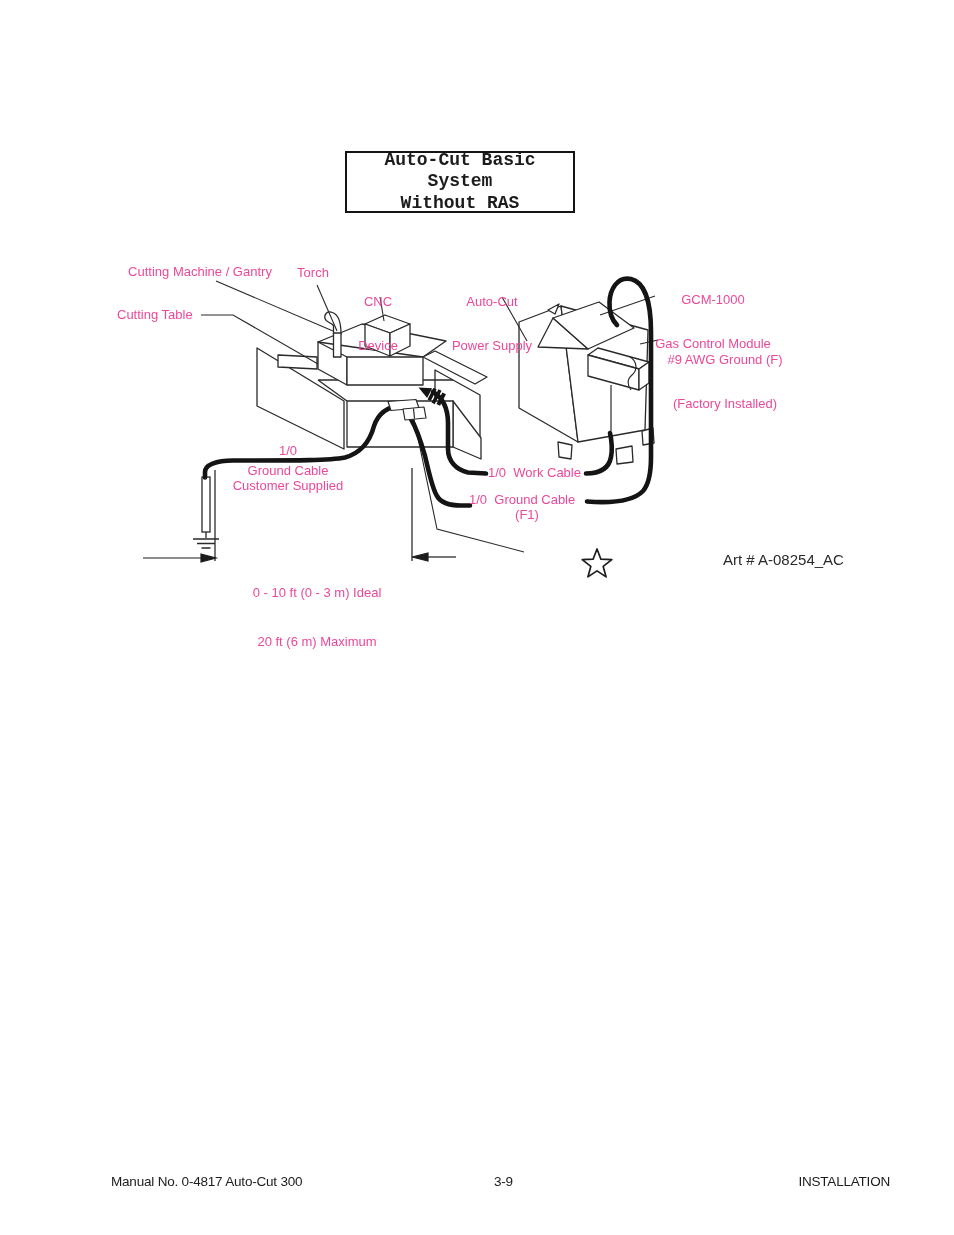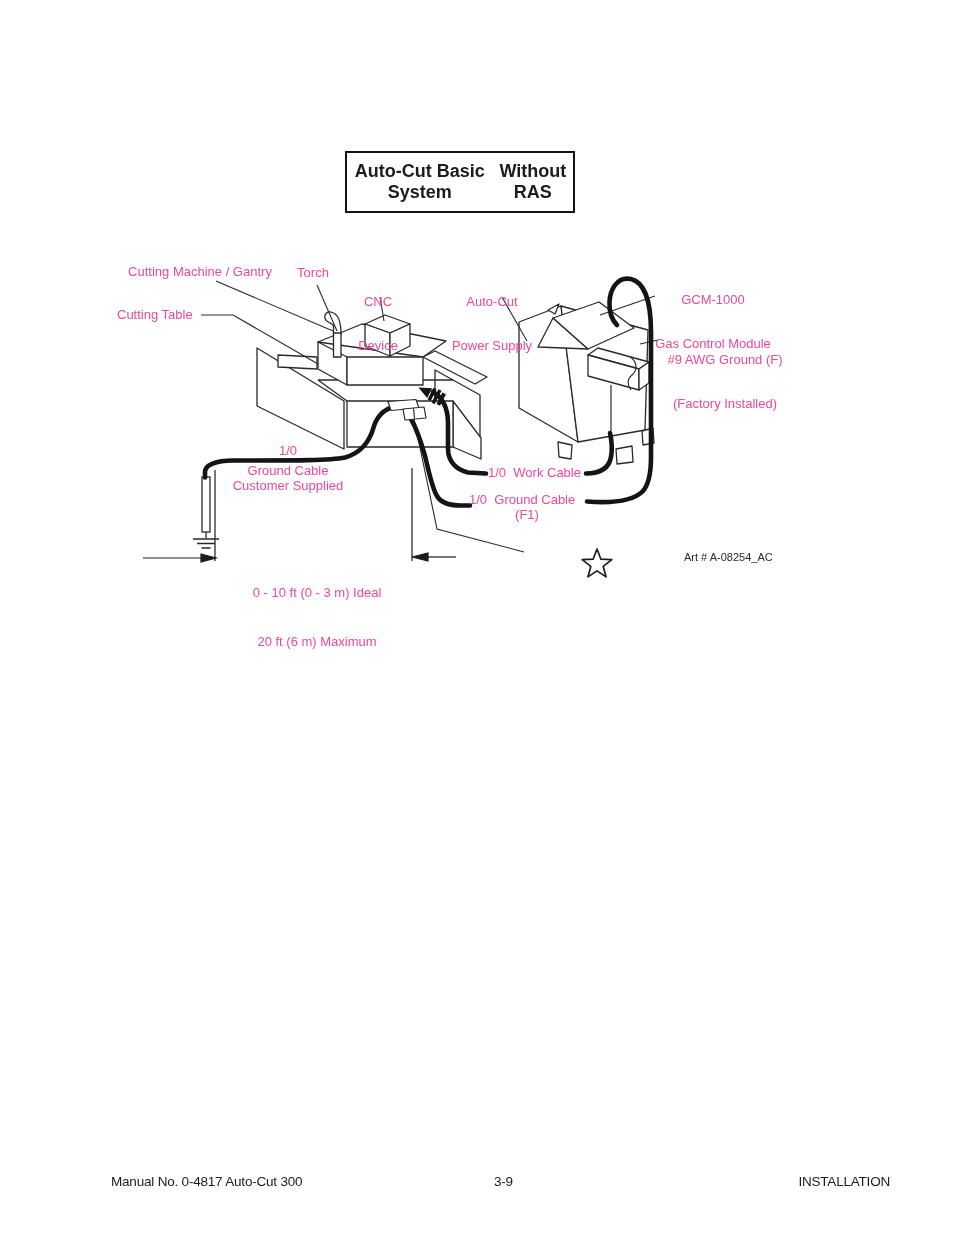--- a/index.html
+++ b/index.html
@@ -20,29 +20,31 @@
     text-align:center;
     color:#ec4899;
     white-space:pre;
   }
   .lbl.left{text-align:left;}
   .title-box{
     position:absolute;
     left:345px;top:151px;width:230px;height:62px;
     box-sizing:border-box;
     border:2px solid #141414;
-    display:flex;flex-direction:row;justify-content:center;align-items:center;
+    display:flex;flex-direction:column;justify-content:center;align-items:center;
     font-size:18px;font-weight:bold;line-height:21.5px;
     text-align:center;
+    font-family:Liberation Mono, monospace;
   }
   .art-no{
     position:absolute;
-    font-size:11px;
+    font-size:15px;
     color:#2a2a2a;
     white-space:pre;
+    margin-left:39px;
   }
   .footer-text{
     position:absolute;
     top:1174px;
     font-size:13.5px;
     letter-spacing:-0.2px;
     white-space:pre;
   }
 </style>
 </head>

